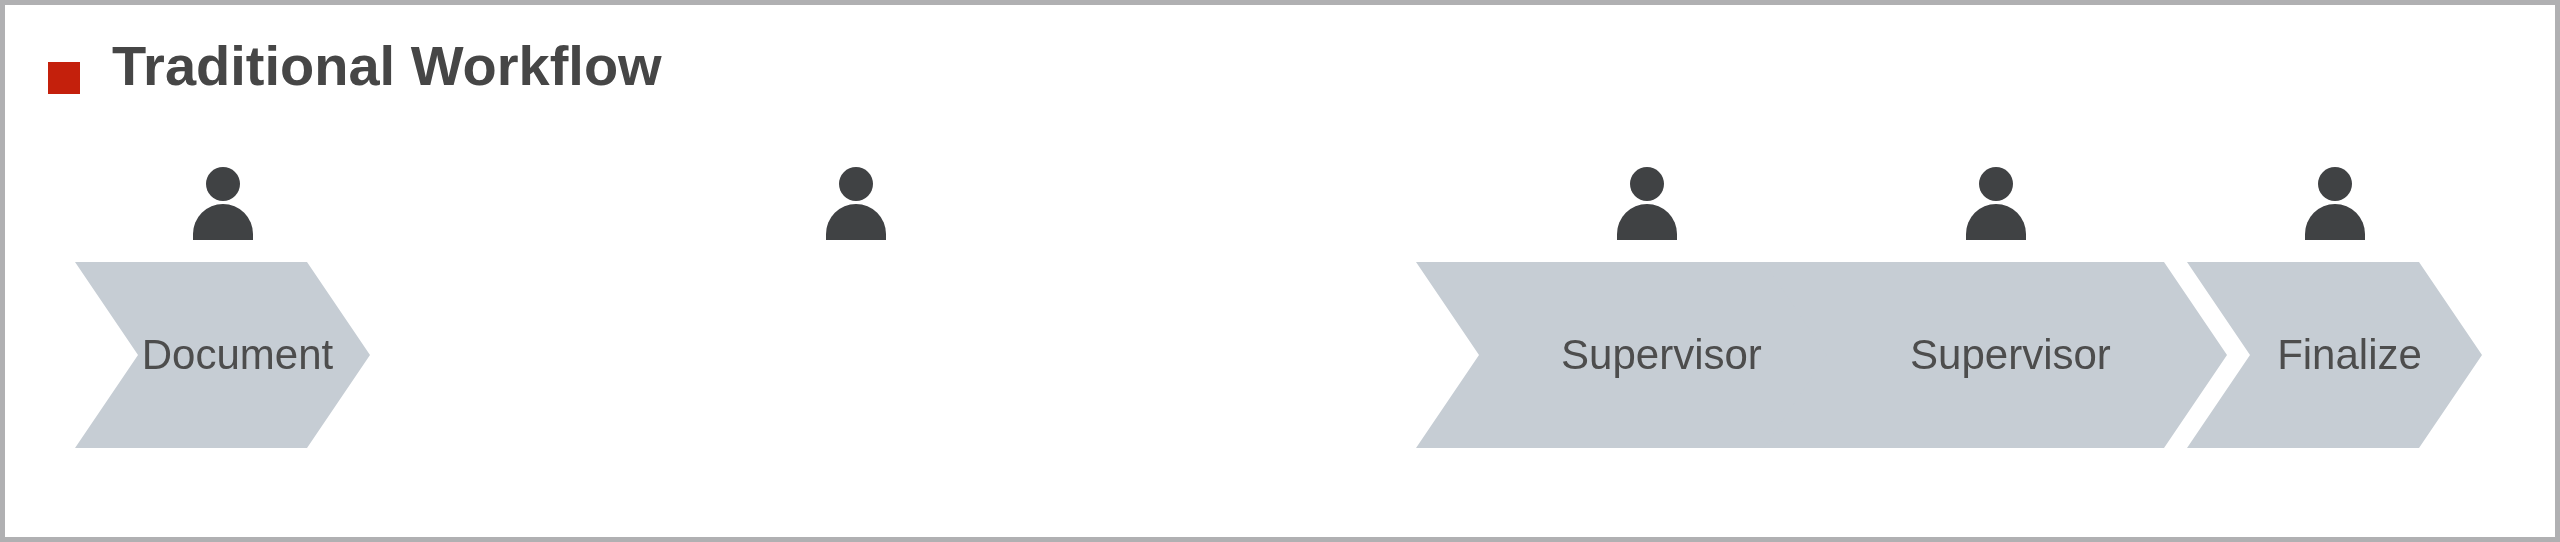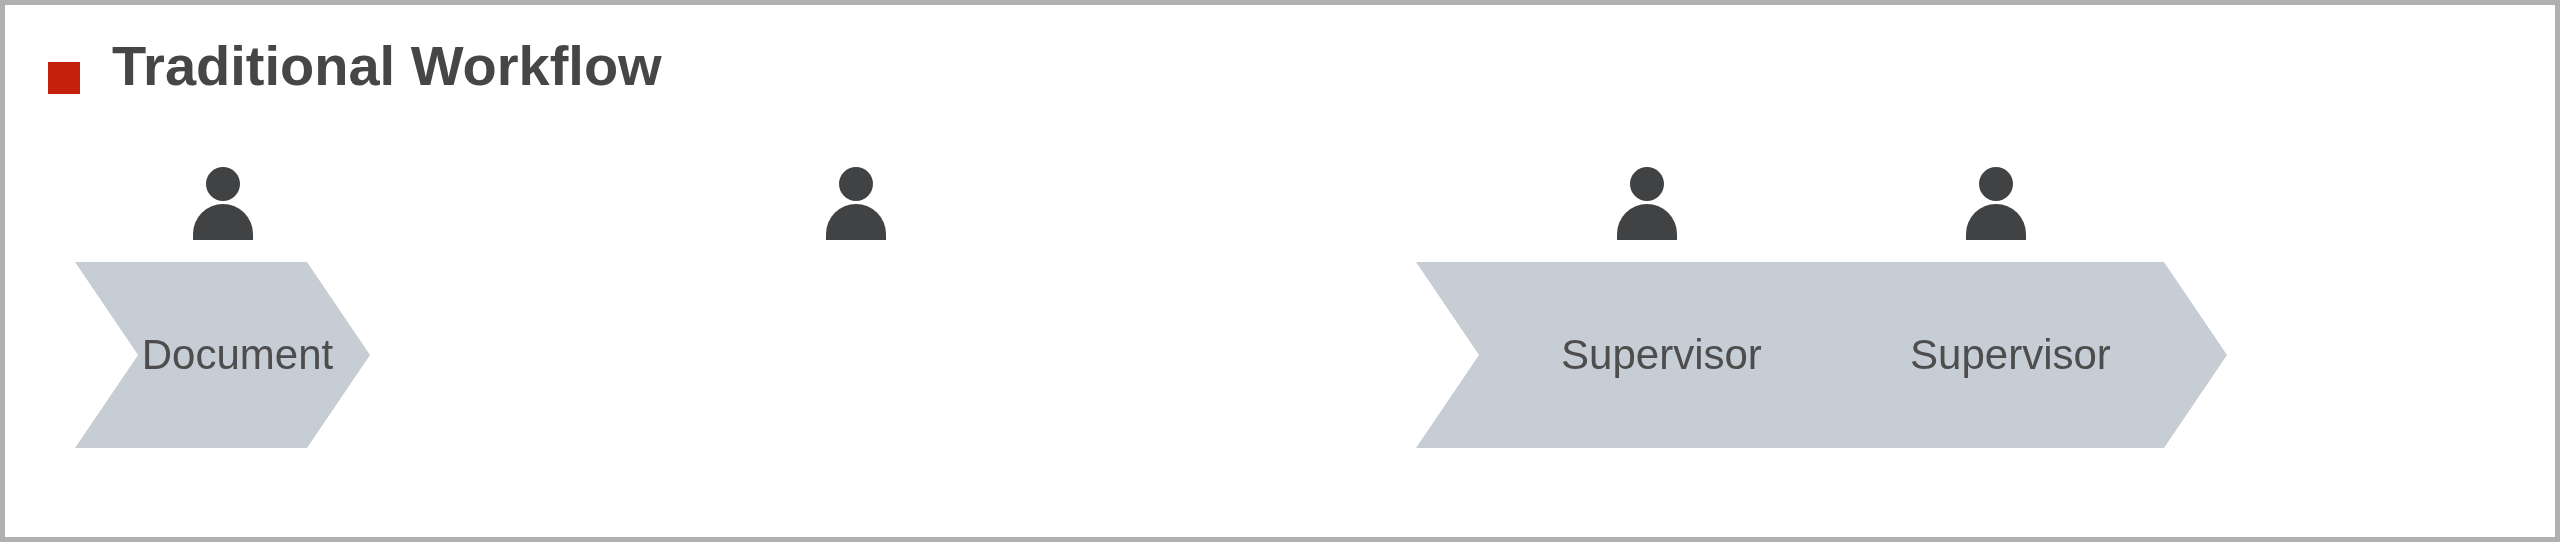--- a/index.html
+++ b/index.html
@@ -140,14 +140,25 @@
         <div class="person">
           <span class="head"></span>
           <span class="body"></span>
         </div>
         <div class="chevron">
           <div class="step-label">
             <span>Supervisor</span>
           </div>
         </div>
       </div>
+      <div class="step" style="left: 2182px; width: 295px;">
+        <div class="person">
+          <span class="head"></span>
+          <span class="body"></span>
+        </div>
+        <div class="chevron">
+          <div class="step-label">
+            <span>Finalize</span>
+          </div>
+        </div>
+      </div>
     </div>
 </div>
 
 </body></html>

